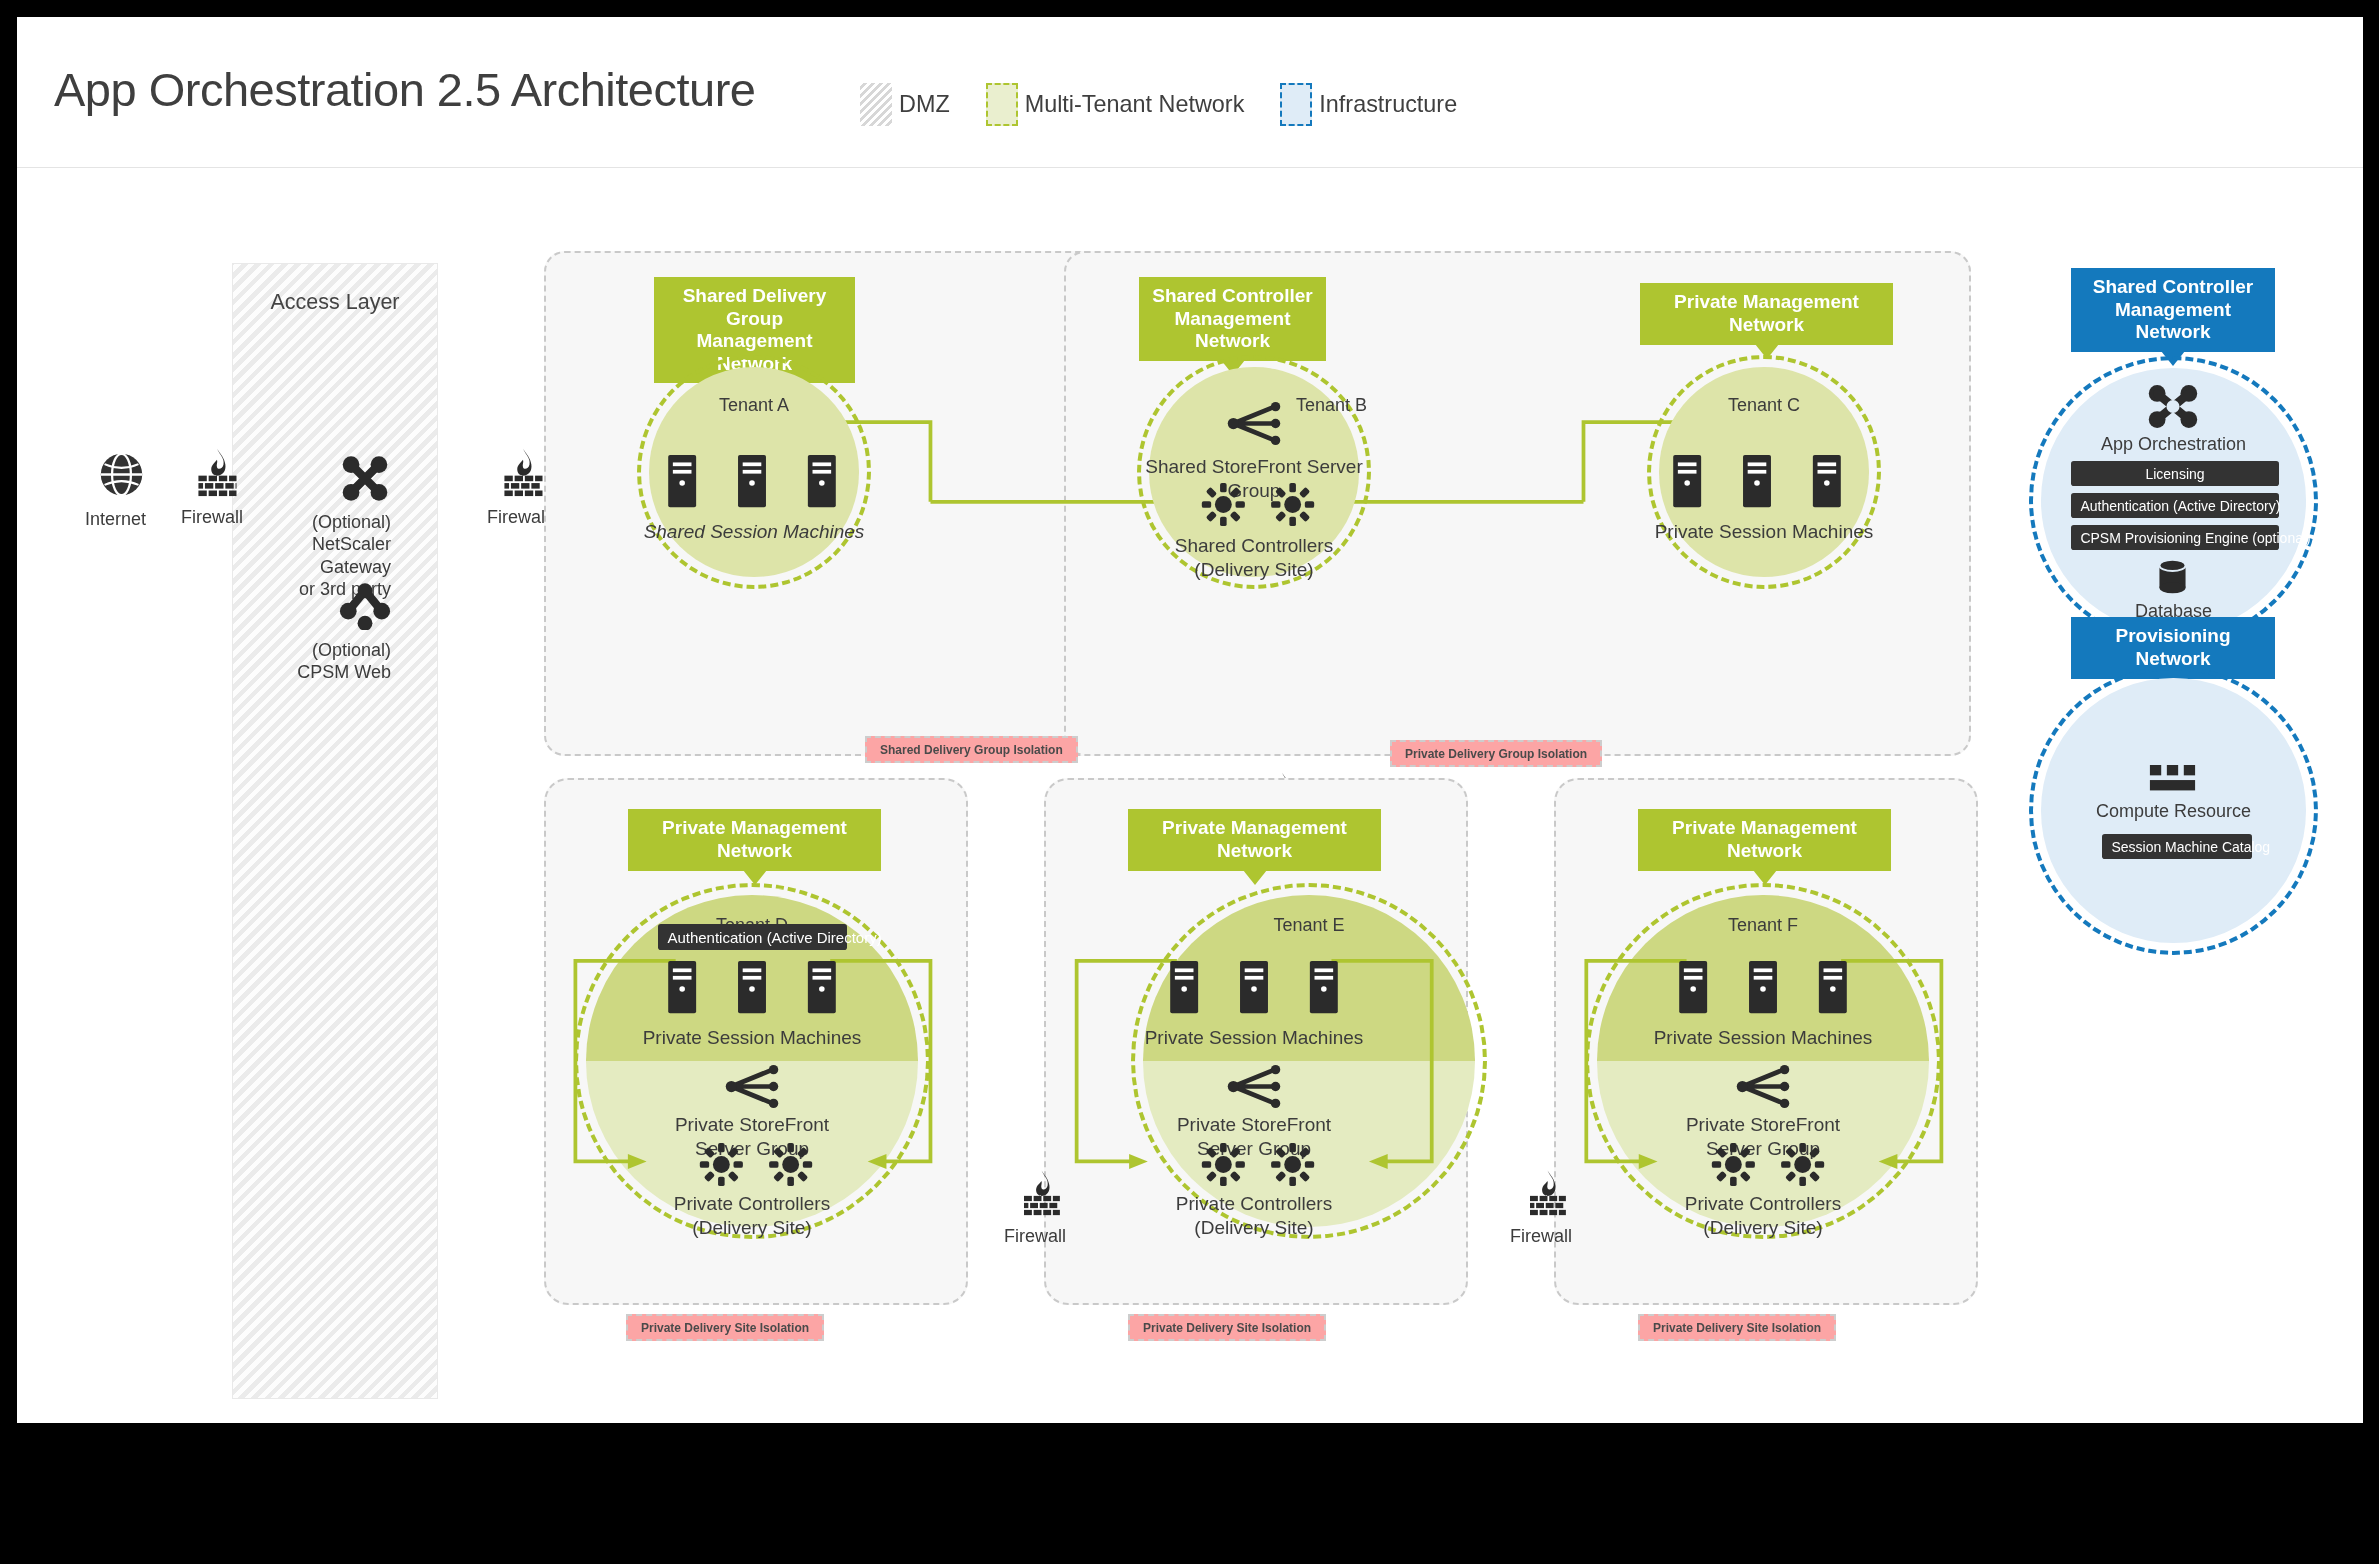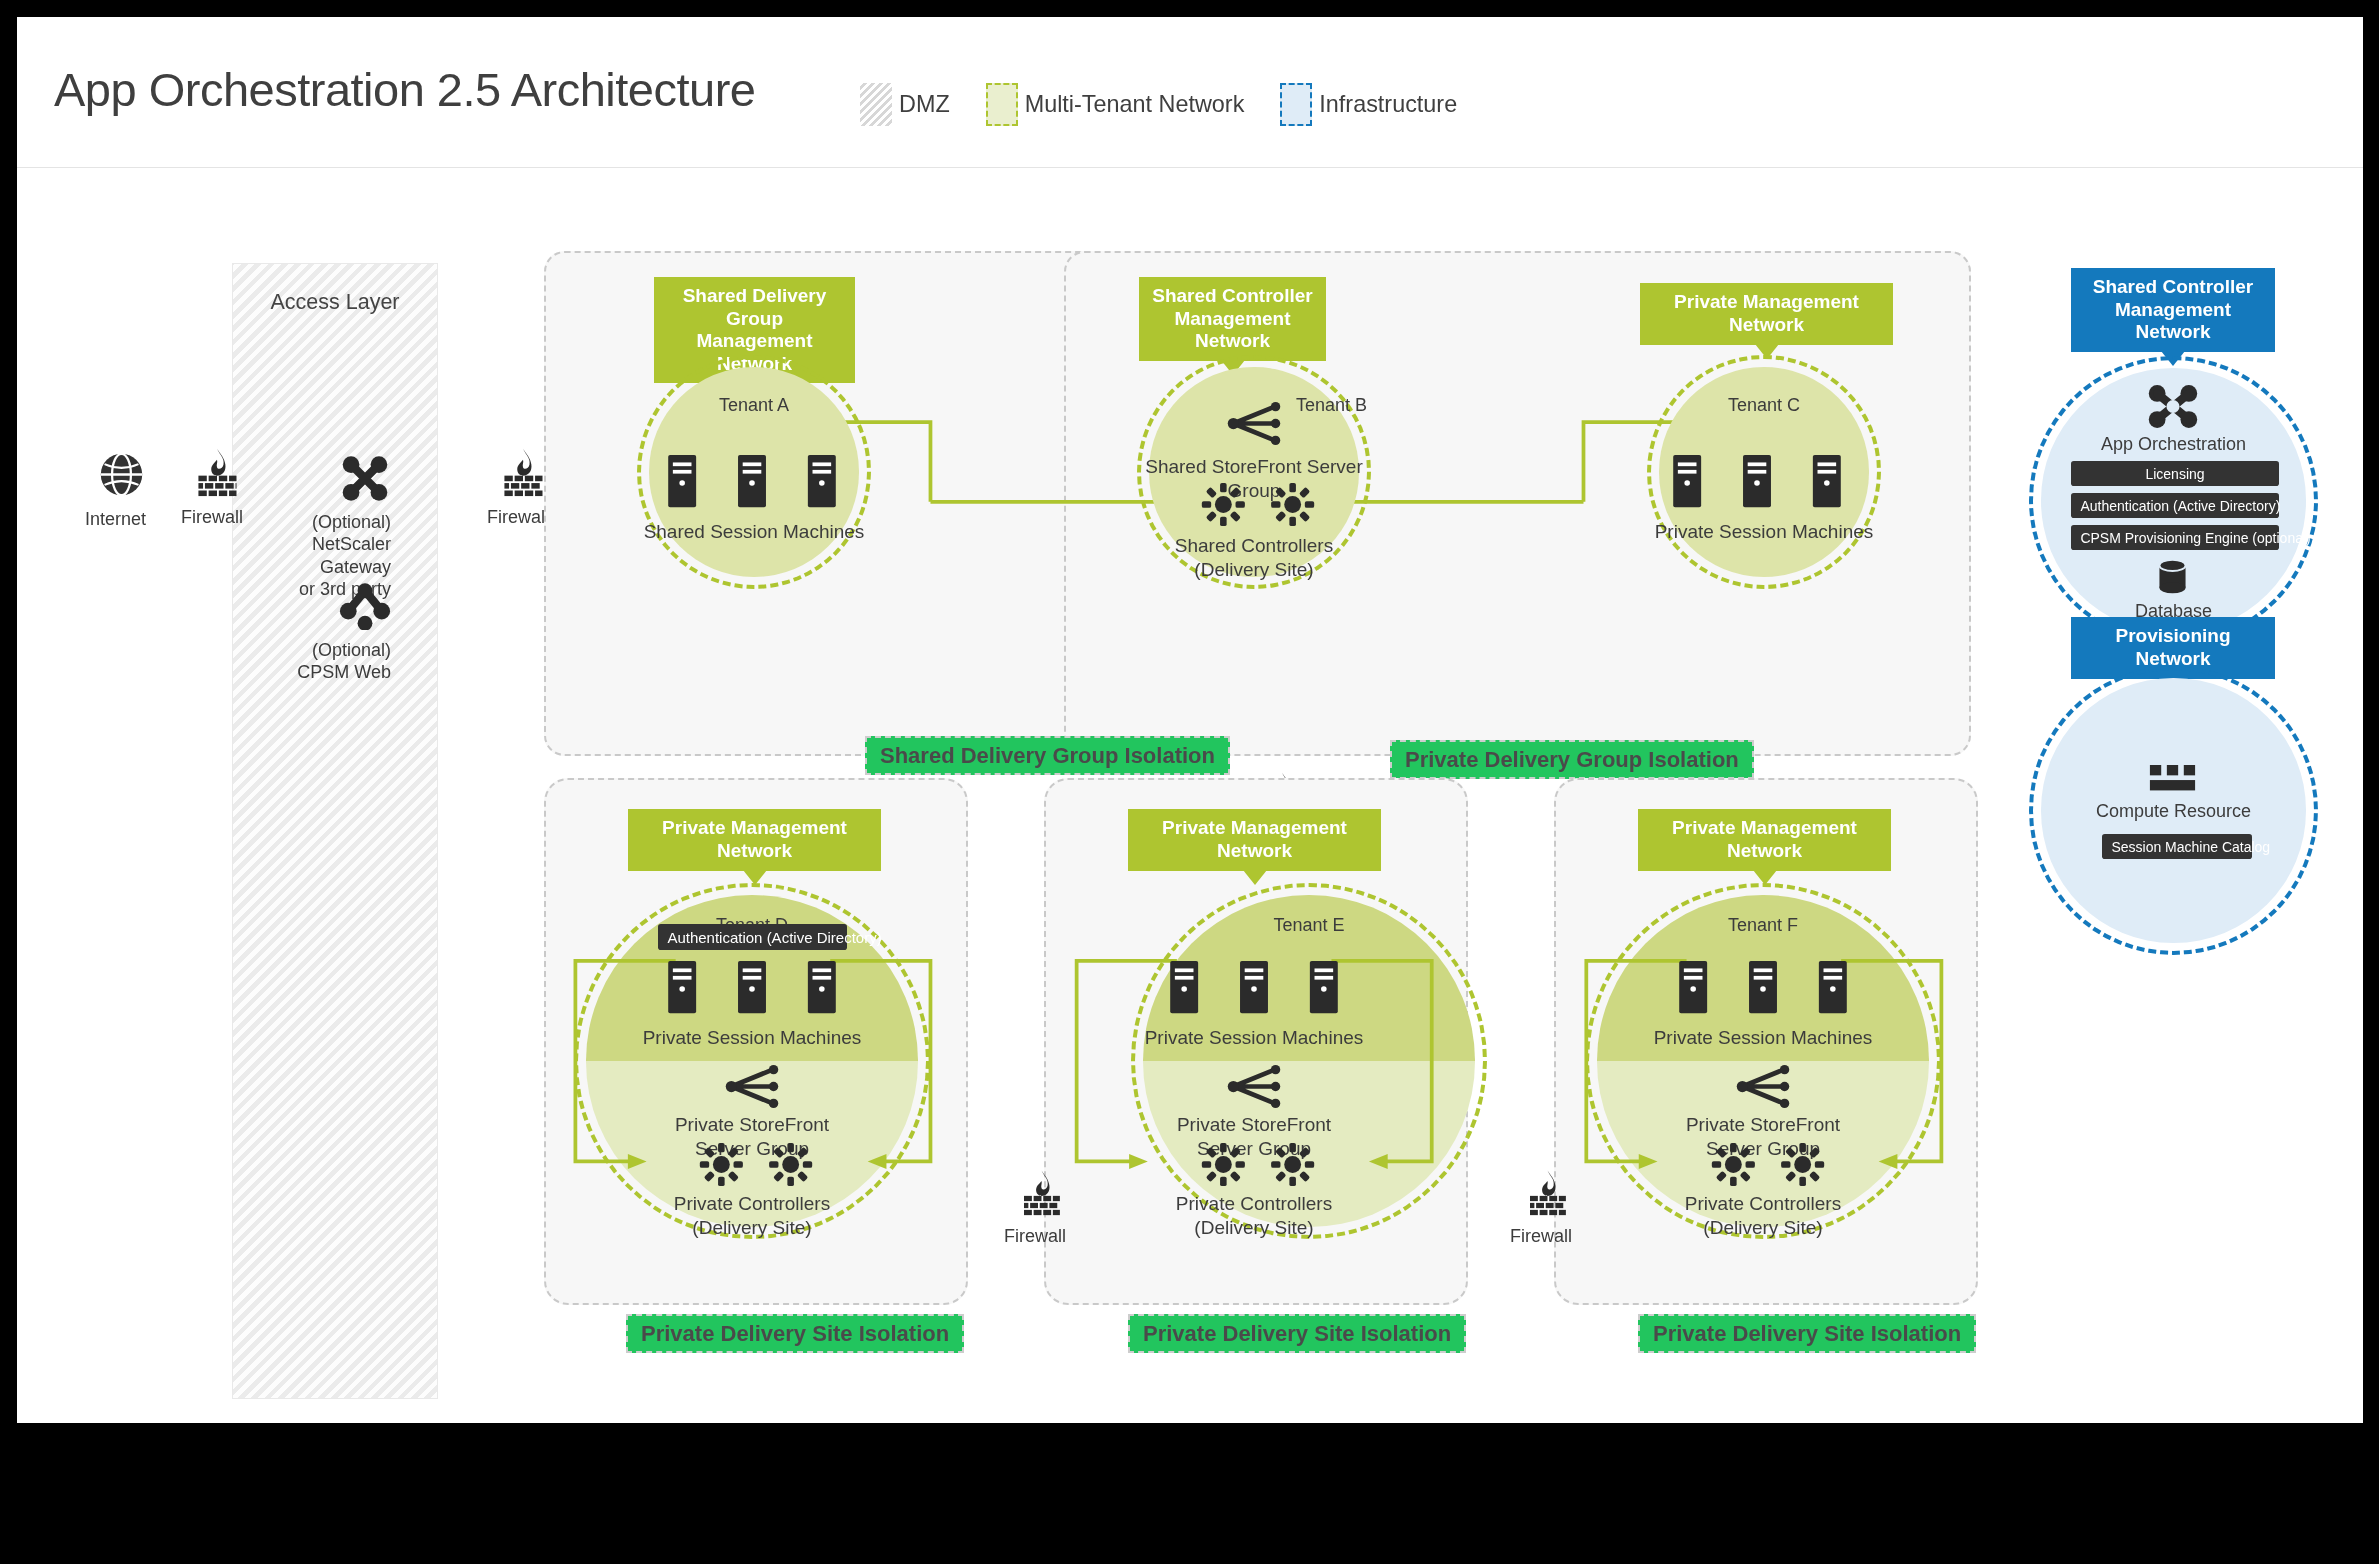--- a/index.html
+++ b/index.html
@@ -24,22 +24,22 @@
   
   #access{position:absolute;left:215px;top:94px;width:204px;height:1134px;
     background:repeating-linear-gradient(-45deg,#fdfdfd 0 4.7px,#ebebeb 4.7px 9.4px);border:0.9px solid #e9e9e9;}
   #access .hd{margin-top:26px;text-align:center;font-size:21.5px;color:#444;}
 
   .nodecol{position:absolute;text-align:right;width:112px;}
   .nodecol .cap{font-size:18px;color:#3c3c3c;line-height:1.25;margin-top:5.6px;}
 
   
   .groupbox{position:absolute;border:2.8px dashed #c9c9c9;border-radius:20.6px;background:#f7f7f7;}
-  .grouplabel{position:absolute;border:2.8px dashed #cdcdcd;background:#22c55e;
-    font-size:22px;font-weight:bold;color:#4a4a4a;padding:4.7px 13px;white-space:nowrap;}
+  .grouplabel{position:absolute;border:2.8px dashed #cdcdcd;background:#fca5a5;
+    font-size:12px;font-weight:bold;color:#4a4a4a;padding:4.7px 13px;white-space:nowrap;}
 
   
   .panel{position:absolute;border:2.8px dashed #c9c9c9;border-radius:24px;background:#f7f7f7;}
 
   
   .tag{position:absolute;background:#aec530;color:#fff;font-size:19px;font-weight:bold;
     text-align:center;line-height:1.18;padding:8.4px 13px;box-sizing:border-box;}
   .tag.blue{background:#1479bd;}
   .tag .tail{position:absolute;left:50%;bottom:-14px;margin-left:-12px;width:0;height:0;
     border-left:12px solid transparent;border-right:12px solid transparent;border-top:15px solid #aec530;}
@@ -206,21 +206,21 @@
             <circle cx="20" cy="30" r="3"></circle>
           <rect x="85" y="8" width="20" height="4"></rect>
             <rect x="85" y="16" width="20" height="4"></rect>
             <circle cx="95" cy="30" r="3"></circle>
           <rect x="160" y="8" width="20" height="4"></rect>
             <rect x="160" y="16" width="20" height="4"></rect>
             <circle cx="170" cy="30" r="3"></circle>
         </g>
       </svg>
     </div>
-    <div class="itemcap" style="left:620px;top:351px;width:234px;">Shared Session Machines</div>
+    <div class="itemcap" style="left:620px;top:351px;width:234px;font-style:italic;">Shared Session Machines</div>
 
     <div class="tag" style="left:1122px;top:108px;width:187px;">
       Shared Controller<br>Management Network<span class="tail"></span>
     </div>
     <div class="circ" style="left:1120px;top:186px;width:234px;height:234px;">
       <div class="fill"></div>
       <div class="tenantname" style="top:36px;text-align:right;">Tenant B</div>
     </div>
     <svg style="position:absolute;left:1207px;top:232px;" width="60" height="45" viewBox="0 0 64 48">
       <g stroke="#2b2b2b" stroke-width="5" fill="none" stroke-linecap="round">

